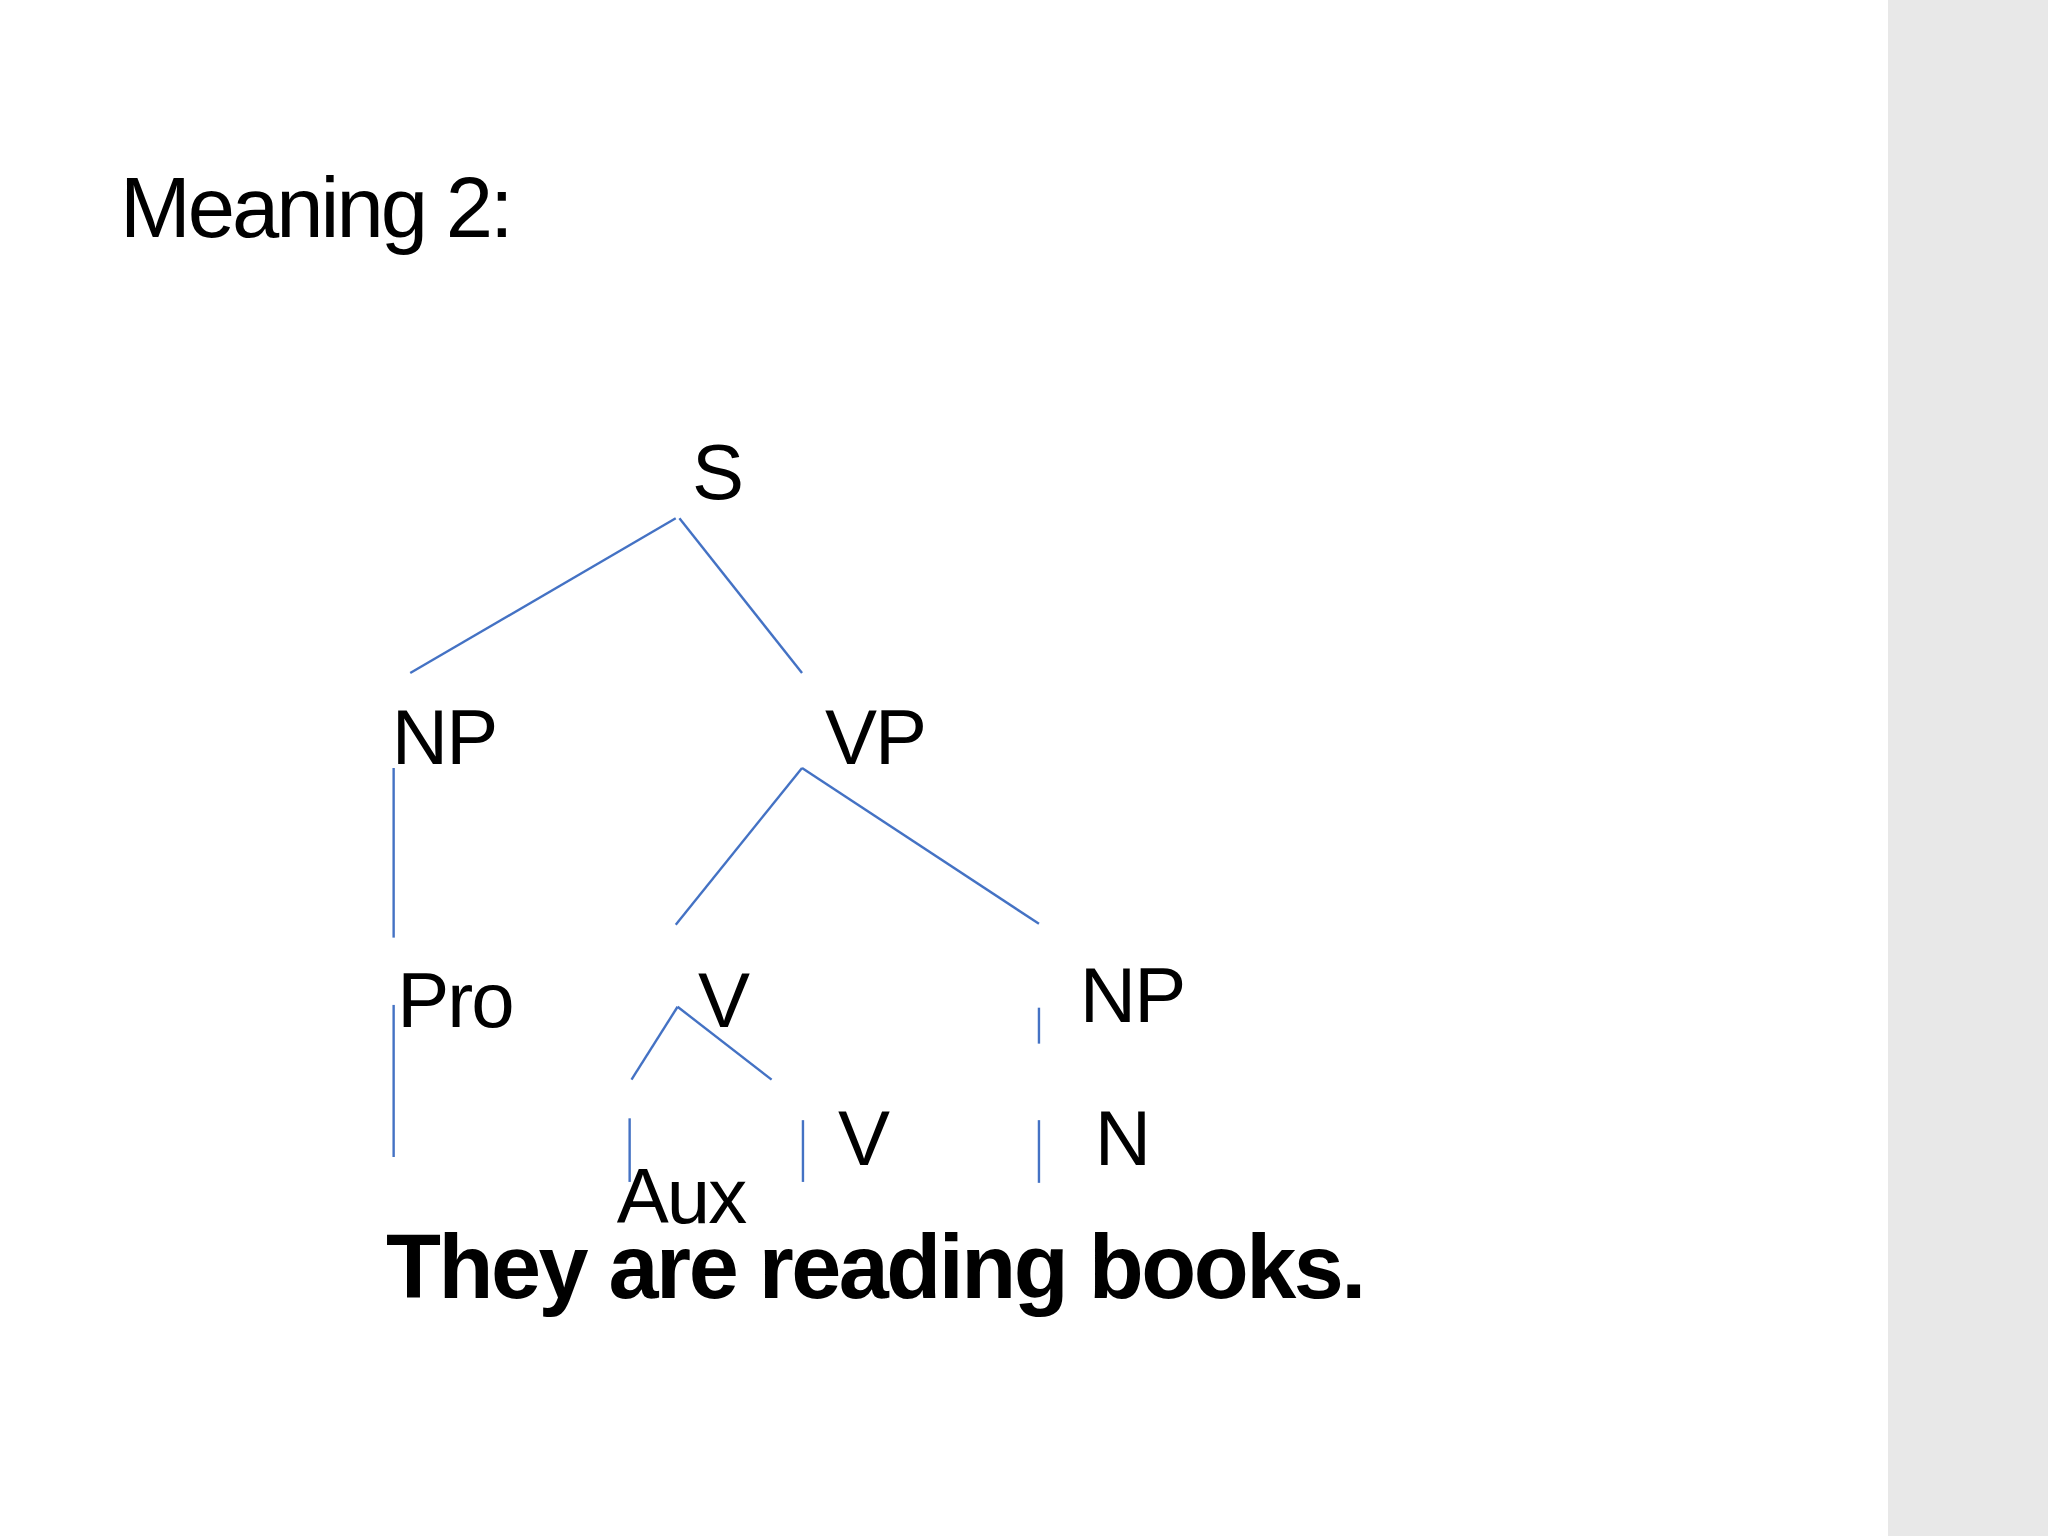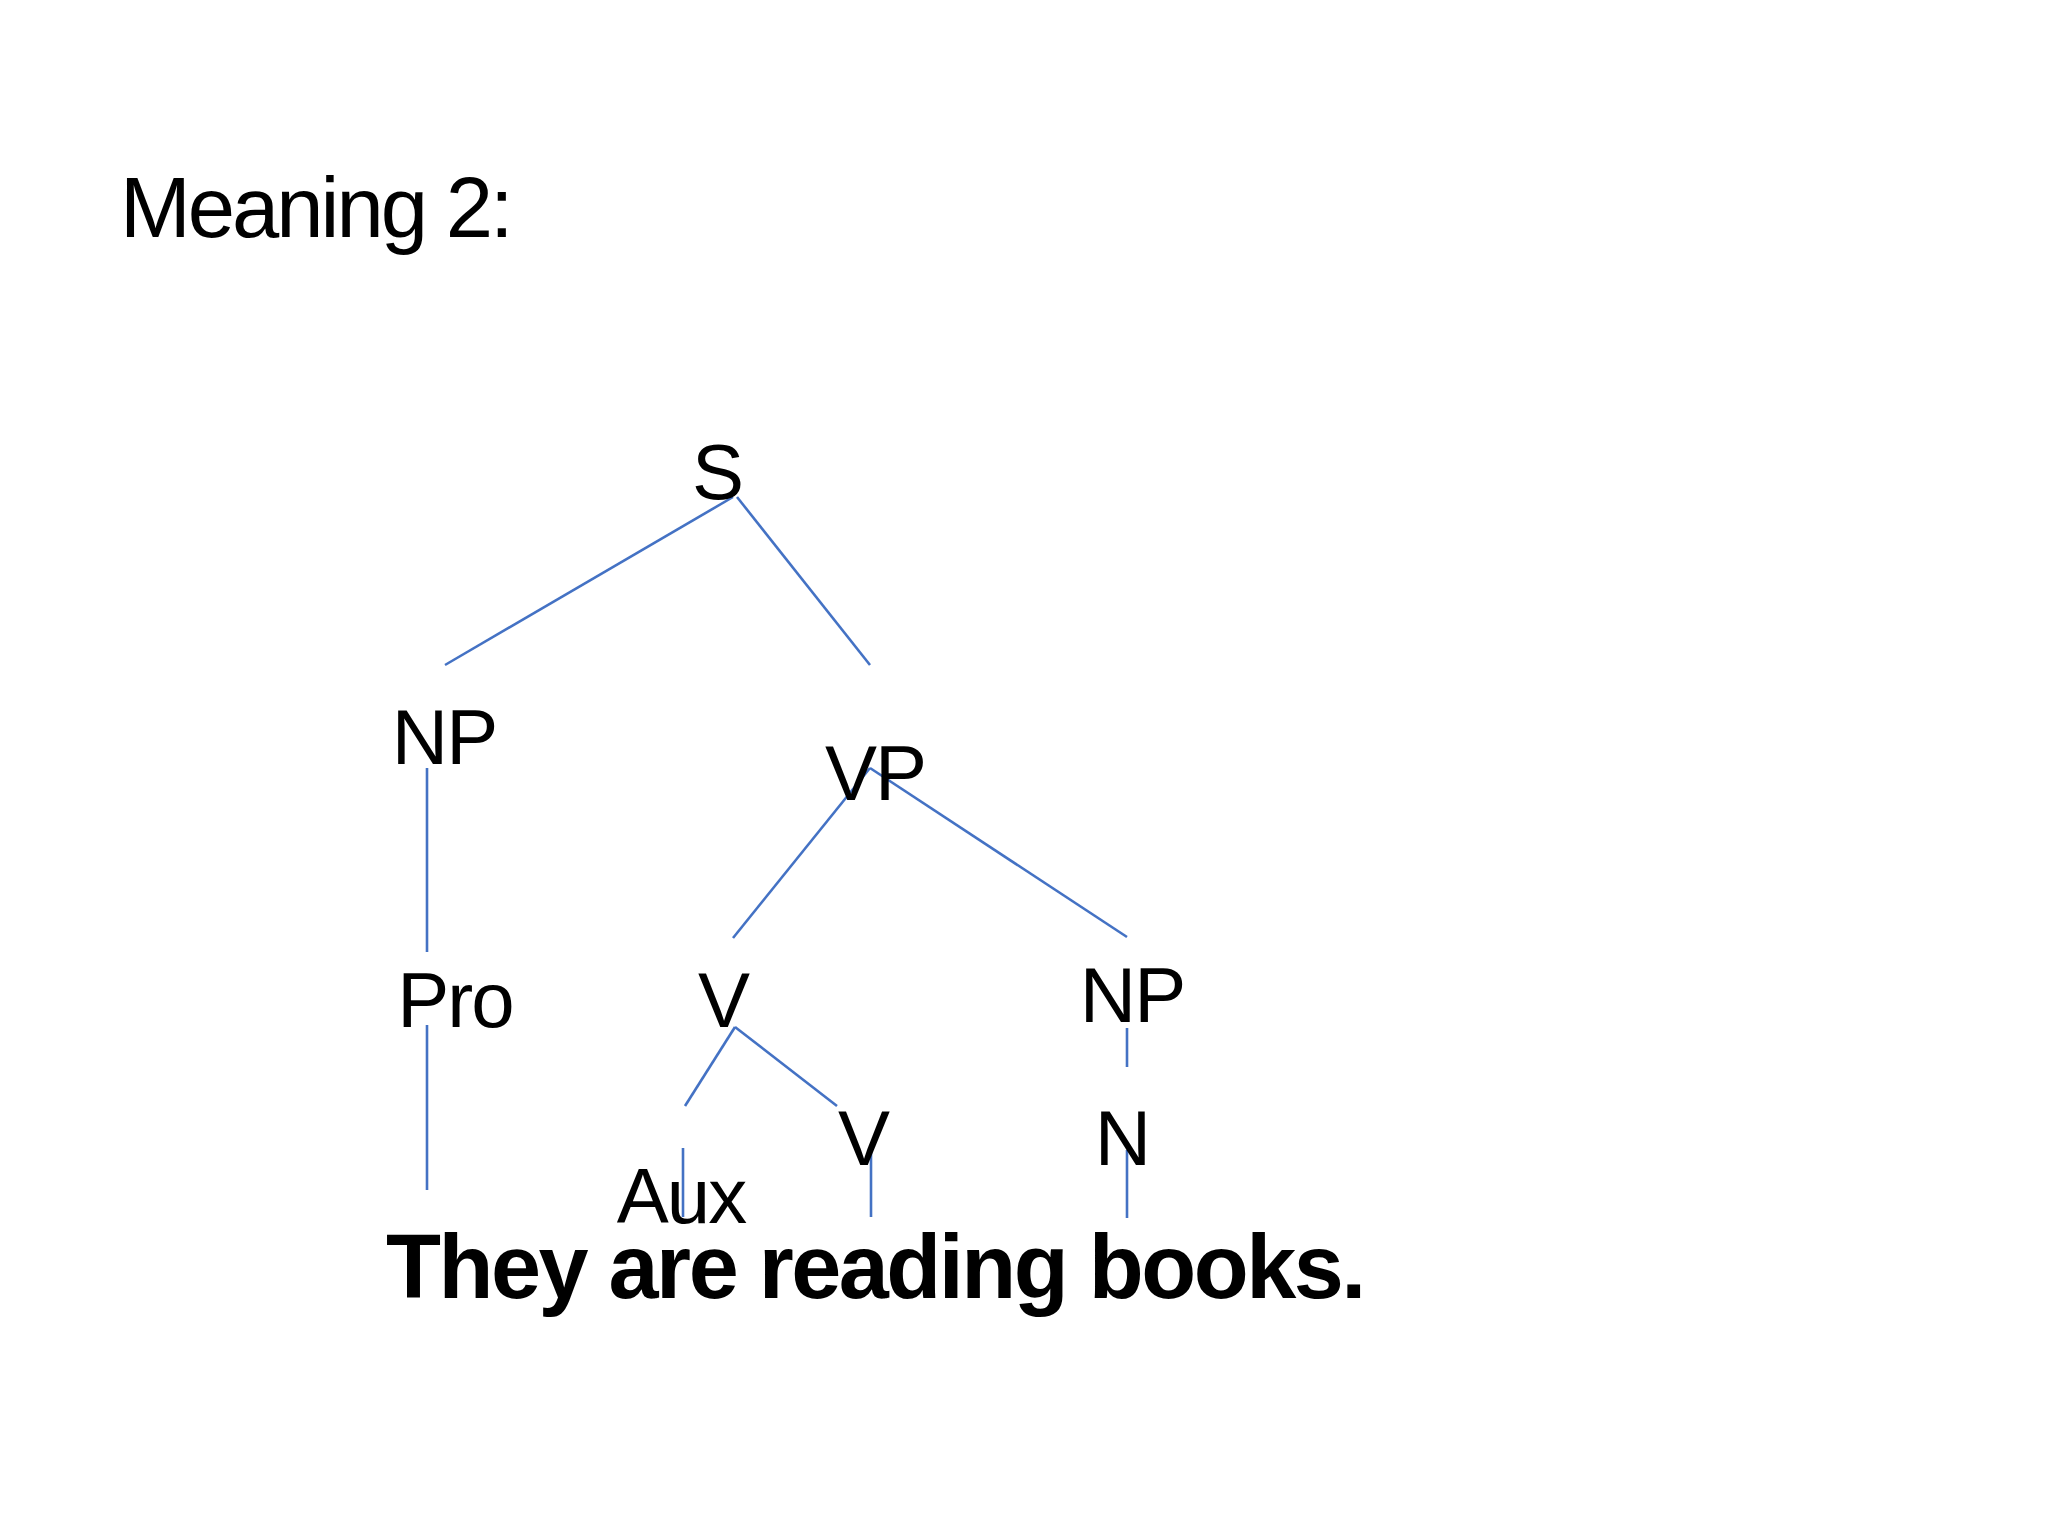--- a/index.html
+++ b/index.html
@@ -4,21 +4,21 @@
 <style>
   :root {
     --line: #4472C4;
     --text: #000000;
     --background: #FFFFFF;
   }
   * { margin: 0; padding: 0; box-sizing: border-box; }
   html, body { background: #e8e8e8; }
   .stage {
     position: relative;
-    width: 2048px;
+    width: 1888px;
     height: 1536px;
     background: var(--background);
     overflow: hidden;
     font-family: "Liberation Sans", "DejaVu Sans", sans-serif;
     color: var(--text);
   }
   .title {
     position: absolute;
     left: 120px;
     top: 165px;
@@ -75,21 +75,21 @@
     <line x1="735" y1="1027" x2="837" y2="1106"></line>
     <line x1="1127" y1="1028" x2="1127" y2="1067"></line>
     <line x1="427" y1="1025" x2="427" y2="1190"></line>
     <line x1="683" y1="1148" x2="683" y2="1217"></line>
     <line x1="871" y1="1150" x2="871" y2="1217"></line>
     <line x1="1127" y1="1150" x2="1127" y2="1218"></line>
   </svg>
 
   <div class="node" style="left:717px;  top:433px;">S</div>
   <div class="node" style="left:444px;  top:698px;">NP</div>
-  <div class="node" style="left:875px;  top:734px;text-align:right;">VP</div>
+  <div class="node" style="left:875px;  top:698px;text-align:right;">VP</div>
   <div class="node" style="left:455px;  top:961px;">Pro</div>
   <div class="node" style="left:723px;  top:961px;">V</div>
   <div class="node" style="left:1132px; top:956px;">NP</div>
   <div class="node" style="left:681px;  top:1157px;">Aux</div>
   <div class="node" style="left:863px;  top:1099px;">V</div>
   <div class="node" style="left:1122px; top:1099px;">N</div>
 
   <div class="sentence">They are reading books.</div>
 
 </div>

